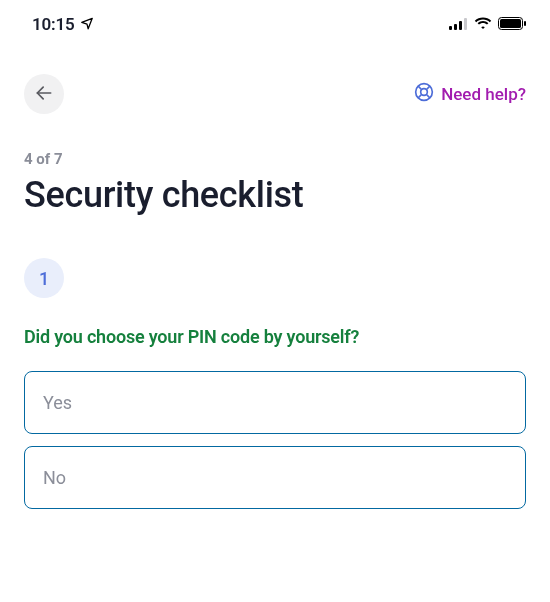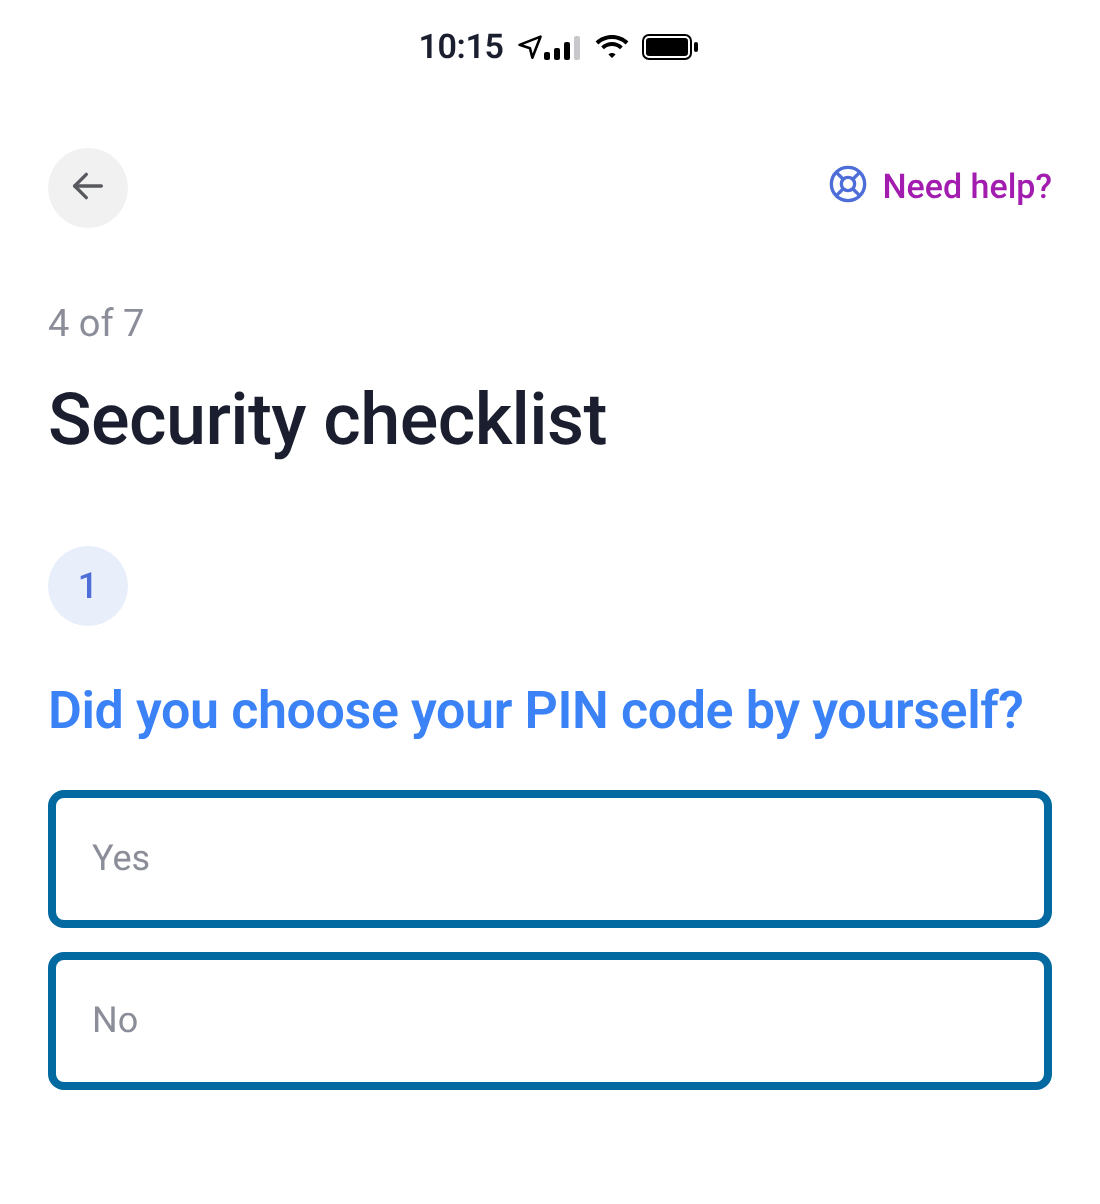--- a/index.html
+++ b/index.html
@@ -9,21 +9,21 @@
     }
     body {
       width: 550px;
       height: 602px;
       background: #ffffff;
       font-family: -apple-system, BlinkMacSystemFont, 'Segoe UI', Roboto, sans-serif;
       color: #1a1e2e;
     }
     .status-bar {
       display: flex;
-      justify-content: center;
+      justify-content: space-between;
       align-items: center;
       padding: 12px 24px 8px 32px;
       height: 44px;
     }
     .status-left {
       display: flex;
       align-items: center;
       gap: 6px;
     }
     .status-time {
@@ -60,23 +60,23 @@
       color: #a21caf;
       font-size: 17px;
       font-weight: 500;
       cursor: pointer;
     }
     .main {
       padding: 22px 24px 0 24px;
     }
     .progress-text {
       color: #8b8e99;
-      font-size: 19px;
-      font-weight: 400;
-      margin-bottom: 16px;
+      font-size: 15px;
+      font-weight: 700;
+      margin-bottom: 6px;
     }
     .page-title {
       font-size: 36px;
       font-weight: 500;
       color: #1a1e2e;
       letter-spacing: -0.3px;
     }
     .step-badge {
       width: 40px;
       height: 40px;
@@ -85,31 +85,31 @@
       color: #4d6dd8;
       display: flex;
       align-items: center;
       justify-content: center;
       font-size: 18px;
       font-weight: 500;
       margin-top: 42px;
       margin-bottom: 28px;
     }
     .question-text {
-      font-size: 26px;
+      font-size: 18px;
       font-weight: 600;
-      color: #3b82f6;
+      color: #15803d;
       margin-bottom: 24px;
       letter-spacing: -0.2px;
       margin-top: 22px;
     }
     .option-btn {
       width: 100%;
       padding: 20px 18px;
-      border: 4px solid #0369a1;
+      border: 1px solid #0369a1;
       border-radius: 8px;
       background: #ffffff;
       text-align: left;
       font-size: 18px;
       color: #8b8e99;
       font-weight: 400;
       cursor: pointer;
       margin-bottom: 12px;
       font-family: inherit;
     }

